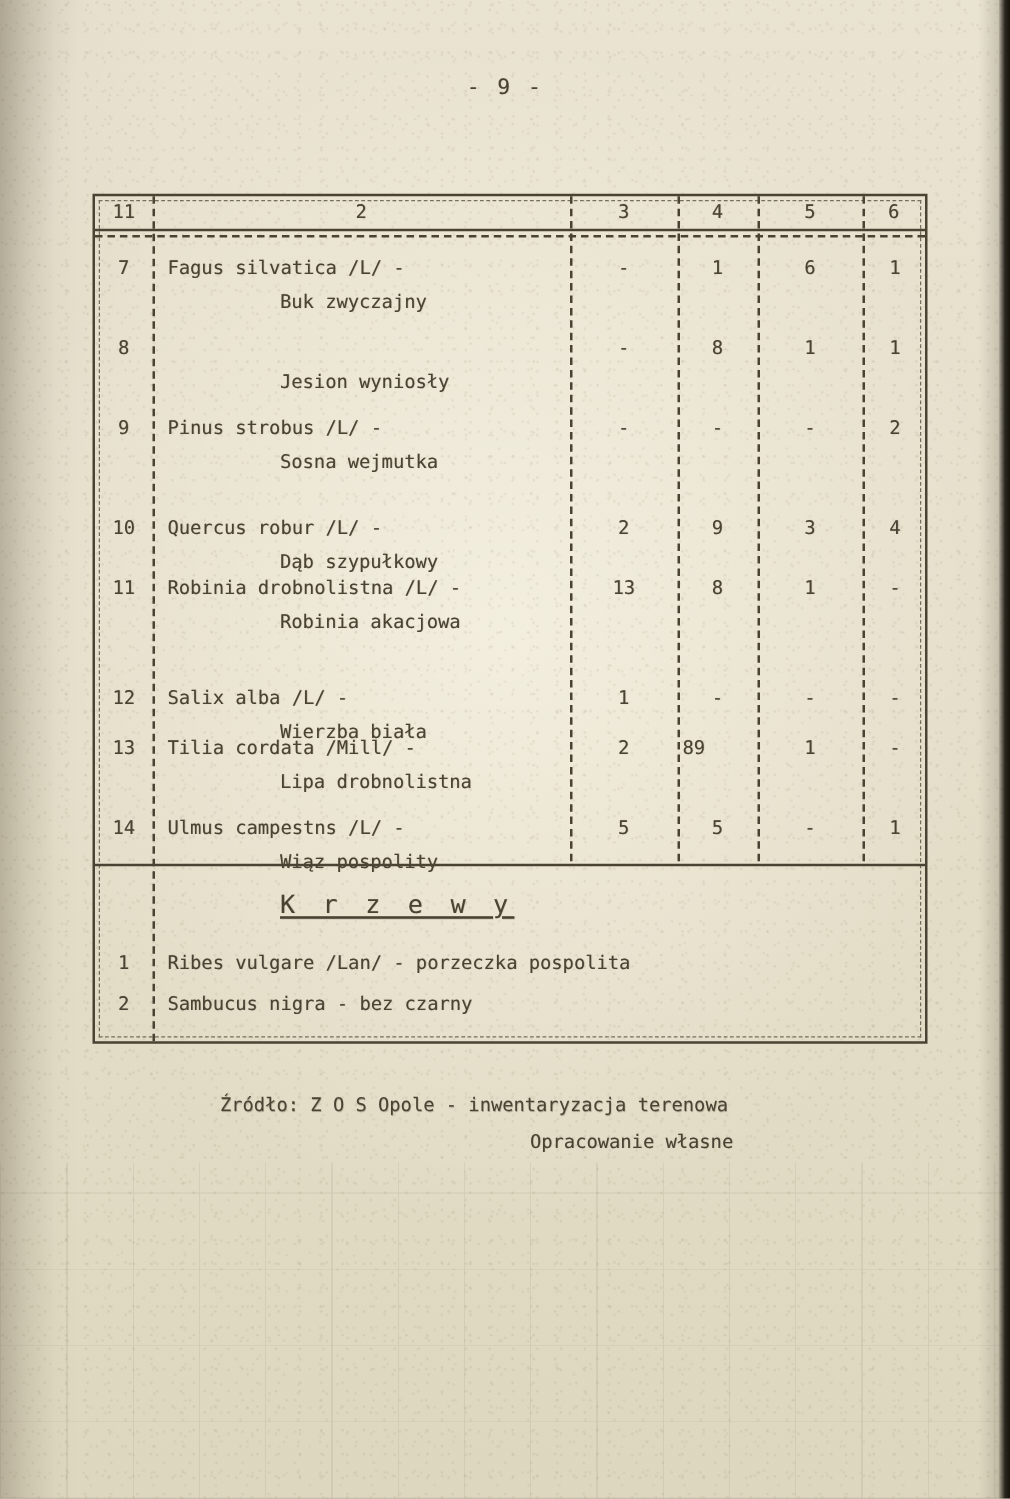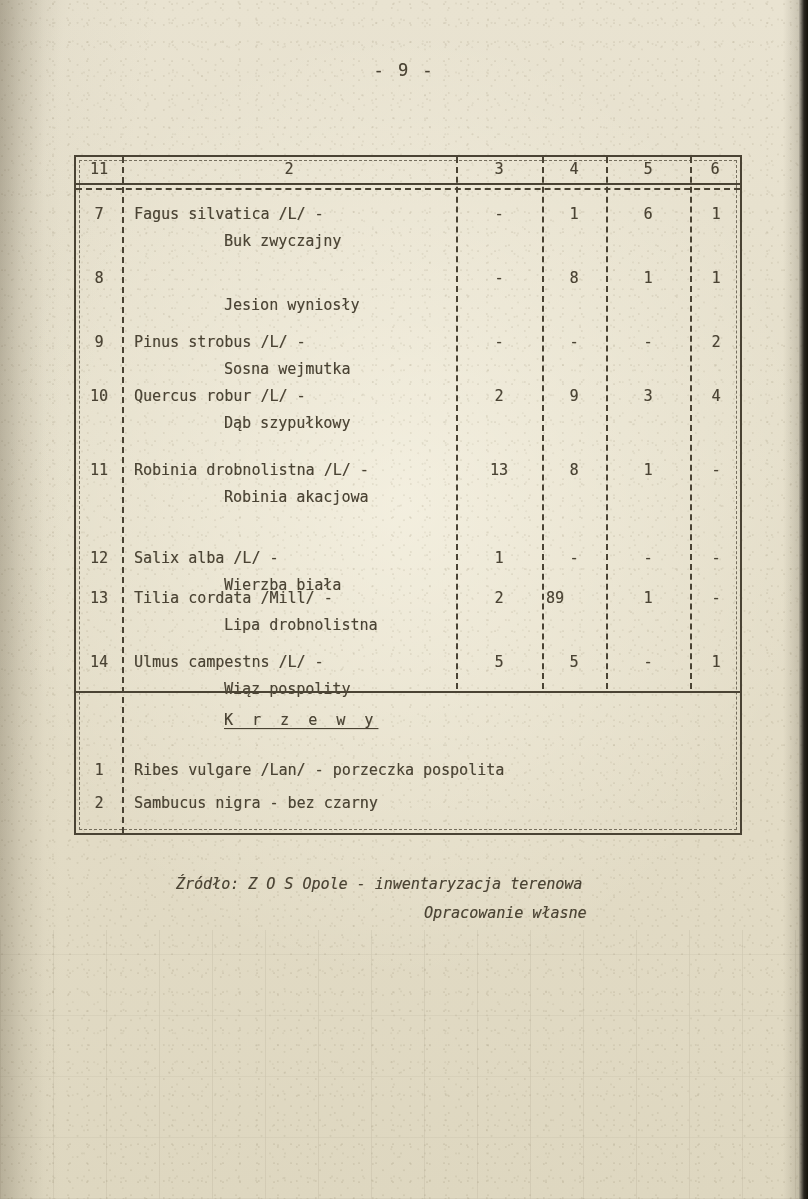--- a/index.html
+++ b/index.html
@@ -180,21 +180,21 @@
     font-size: 15px;
     line-height: 18px;
     width: 46px;
   }
 
   
   #shrub-title {
     position: absolute;
     left: 148px;
     top: 554px;
-    font-size: 15px;
+    font-size: 20px;
     letter-spacing: 5px;
     text-decoration: underline;
     text-underline-offset: 3px;
   }
   .shrub-row {
     position: absolute;
     left: 0; right: 0;
     height: 30px;
     font-size: 15px;
   }
@@ -213,21 +213,21 @@
   
   #source {
     position: absolute;
     left: 176px;
     top: 870px;
     font-size: 15px;
     line-height: 29px;
   }
   #source .l2 { margin-left: 248px; display: block; }
 
-  .nowrap { white-space: nowrap; font-style: italic; }
+  .nowrap { white-space: nowrap; }
 </style>
 </head>
 <body>
 
 <div id="page">
 
   <div id="grain"></div>
   <div id="ghostgrid"></div>
 
   <div id="page-number" class="ink">- 9 -</div>
@@ -276,21 +276,21 @@
     <div class="row" style="top:170px;">
       <div class="cell-num ink" style="left:0; top:6px; width:46px;">9</div>
       <div class="sci ink">Pinus strobus /L/ -</div>
       <div class="pol ink">Sosna wejmutka</div>
       <div class="dat ink" style="left:400px;">-</div>
       <div class="dat ink" style="left:475px;">-</div>
       <div class="dat ink" style="left:549px;">-</div>
       <div class="dat ink" style="left:617px;">2</div>
     </div>
 
-    <div class="row" style="top:224px;">
+    <div class="row" style="top:250px;">
       <div class="cell-num ink" style="left:0; top:6px; width:46px;">10</div>
       <div class="sci ink">Quercus robur /L/ -</div>
       <div class="pol ink">Dąb szypułkowy</div>
       <div class="dat ink" style="left:400px;">2</div>
       <div class="dat ink" style="left:475px;">9</div>
       <div class="dat ink" style="left:549px;">3</div>
       <div class="dat ink" style="left:617px;">4</div>
     </div>
 
     <div class="row" style="top:298px;">

